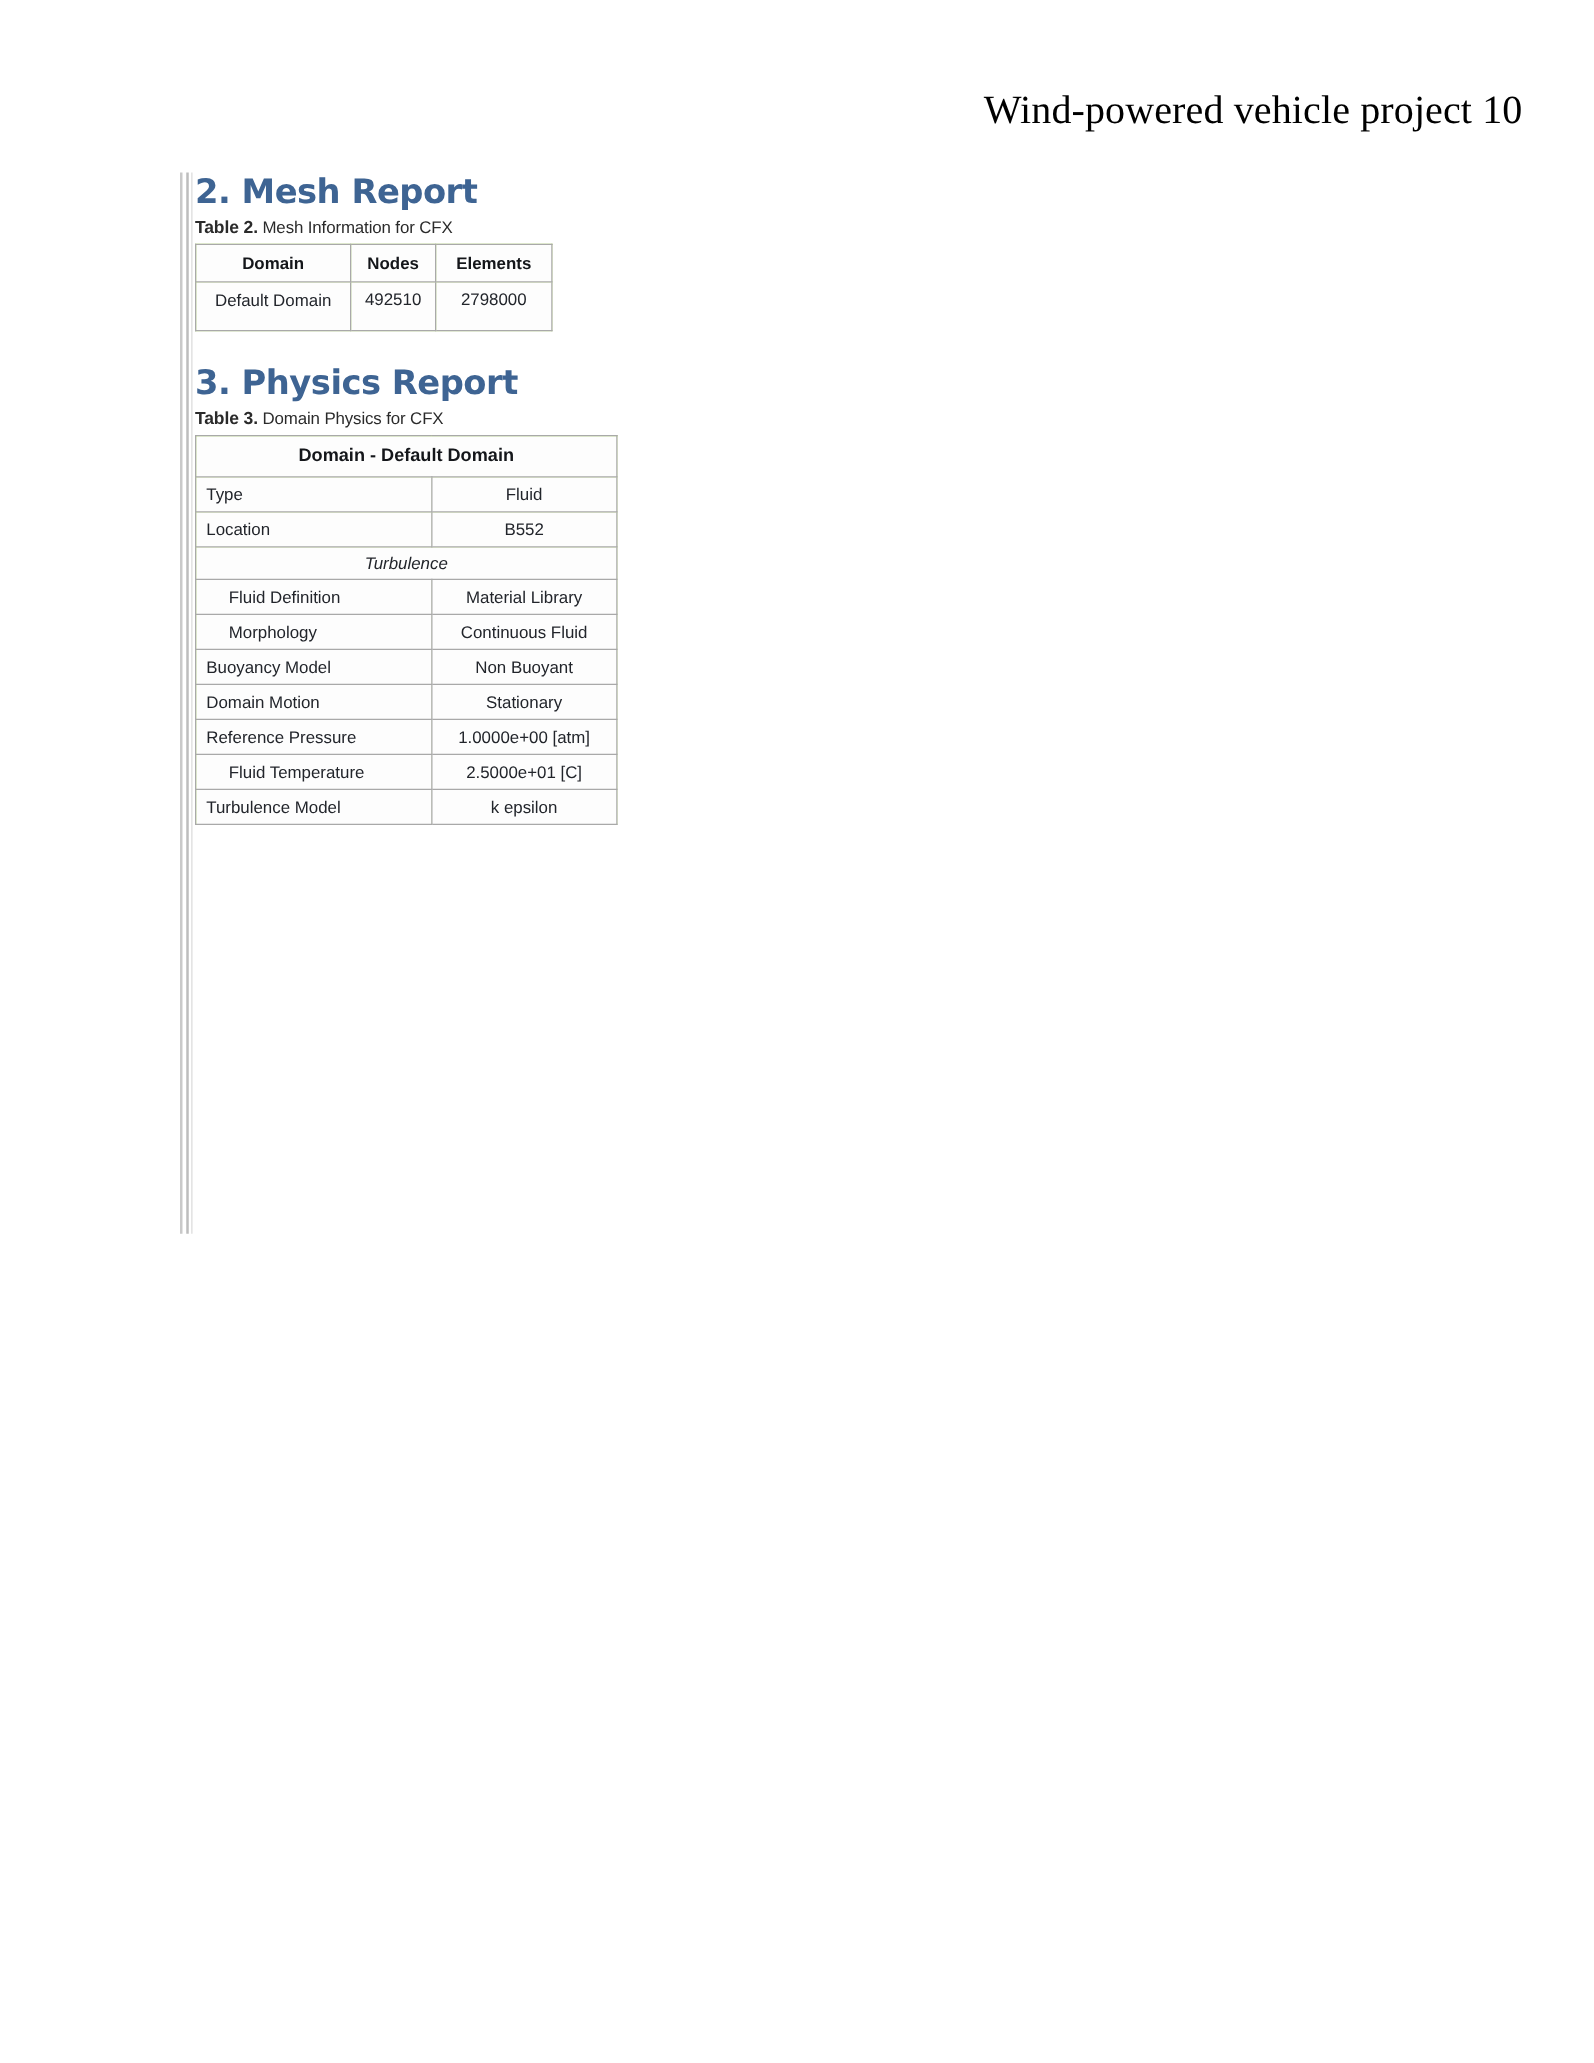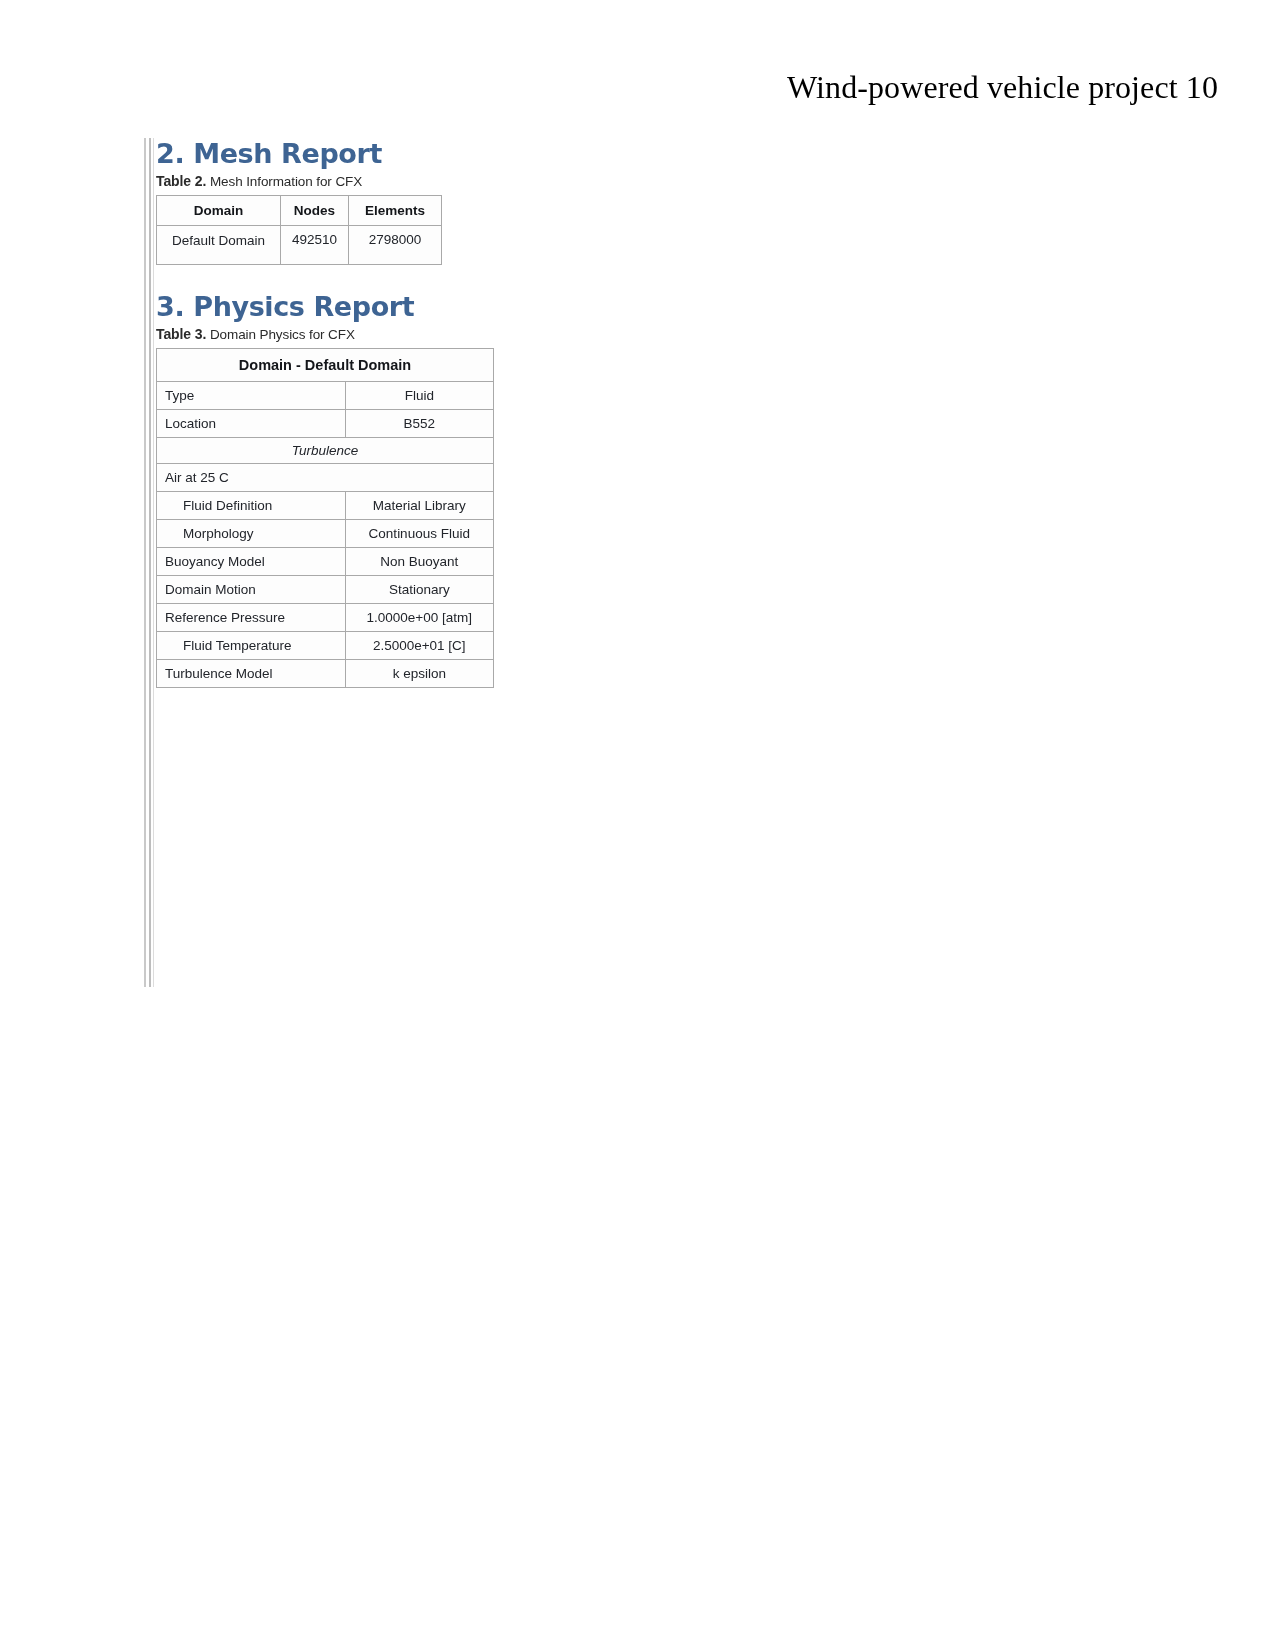--- a/index.html
+++ b/index.html
@@ -220,23 +220,20 @@
             <td class="val">Fluid</td>
           </tr>
           <tr>
             <td class="key">Location</td>
             <td class="val">B552</td>
           </tr>
           <tr>
             <td class="group-title" colspan="2">Turbulence</td>
           </tr>
           <tr>
-            <td class="span-plain" colspan="2">Air at 25 C</td>
-          </tr>
-          <tr>
             <td class="key indent">Fluid Definition</td>
             <td class="val">Material Library</td>
           </tr>
           <tr>
             <td class="key indent">Morphology</td>
             <td class="val">Continuous Fluid</td>
           </tr>
           <tr>
             <td class="key">Buoyancy Model</td>
             <td class="val">Non Buoyant</td>

